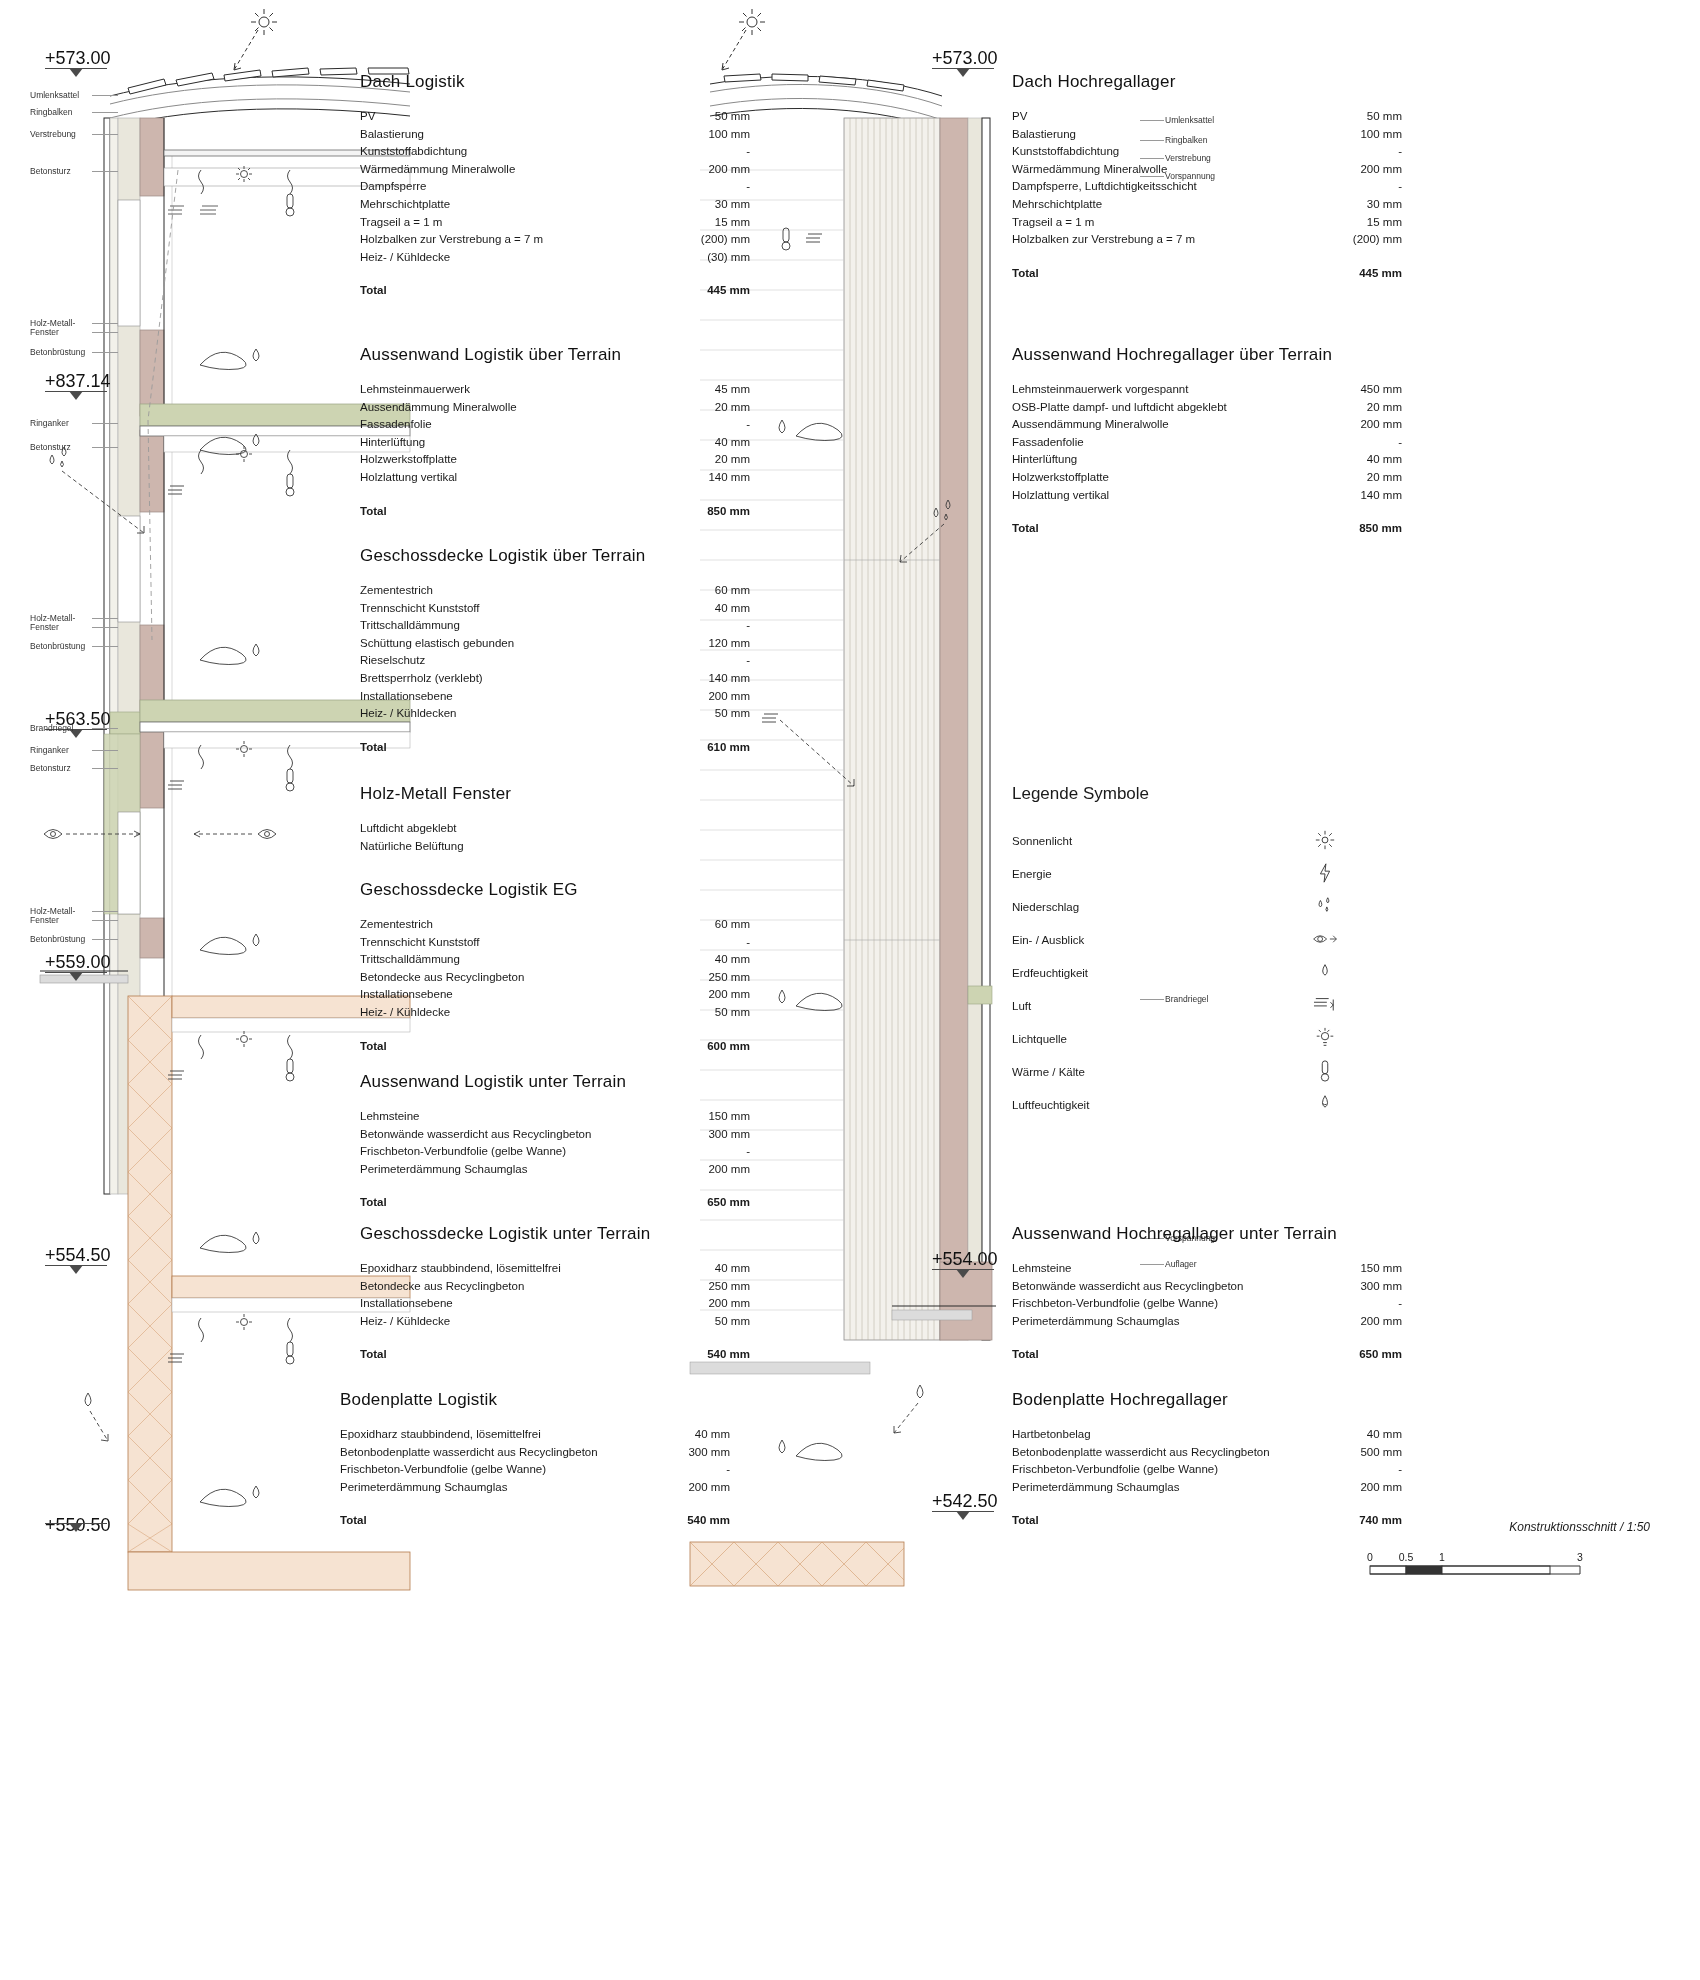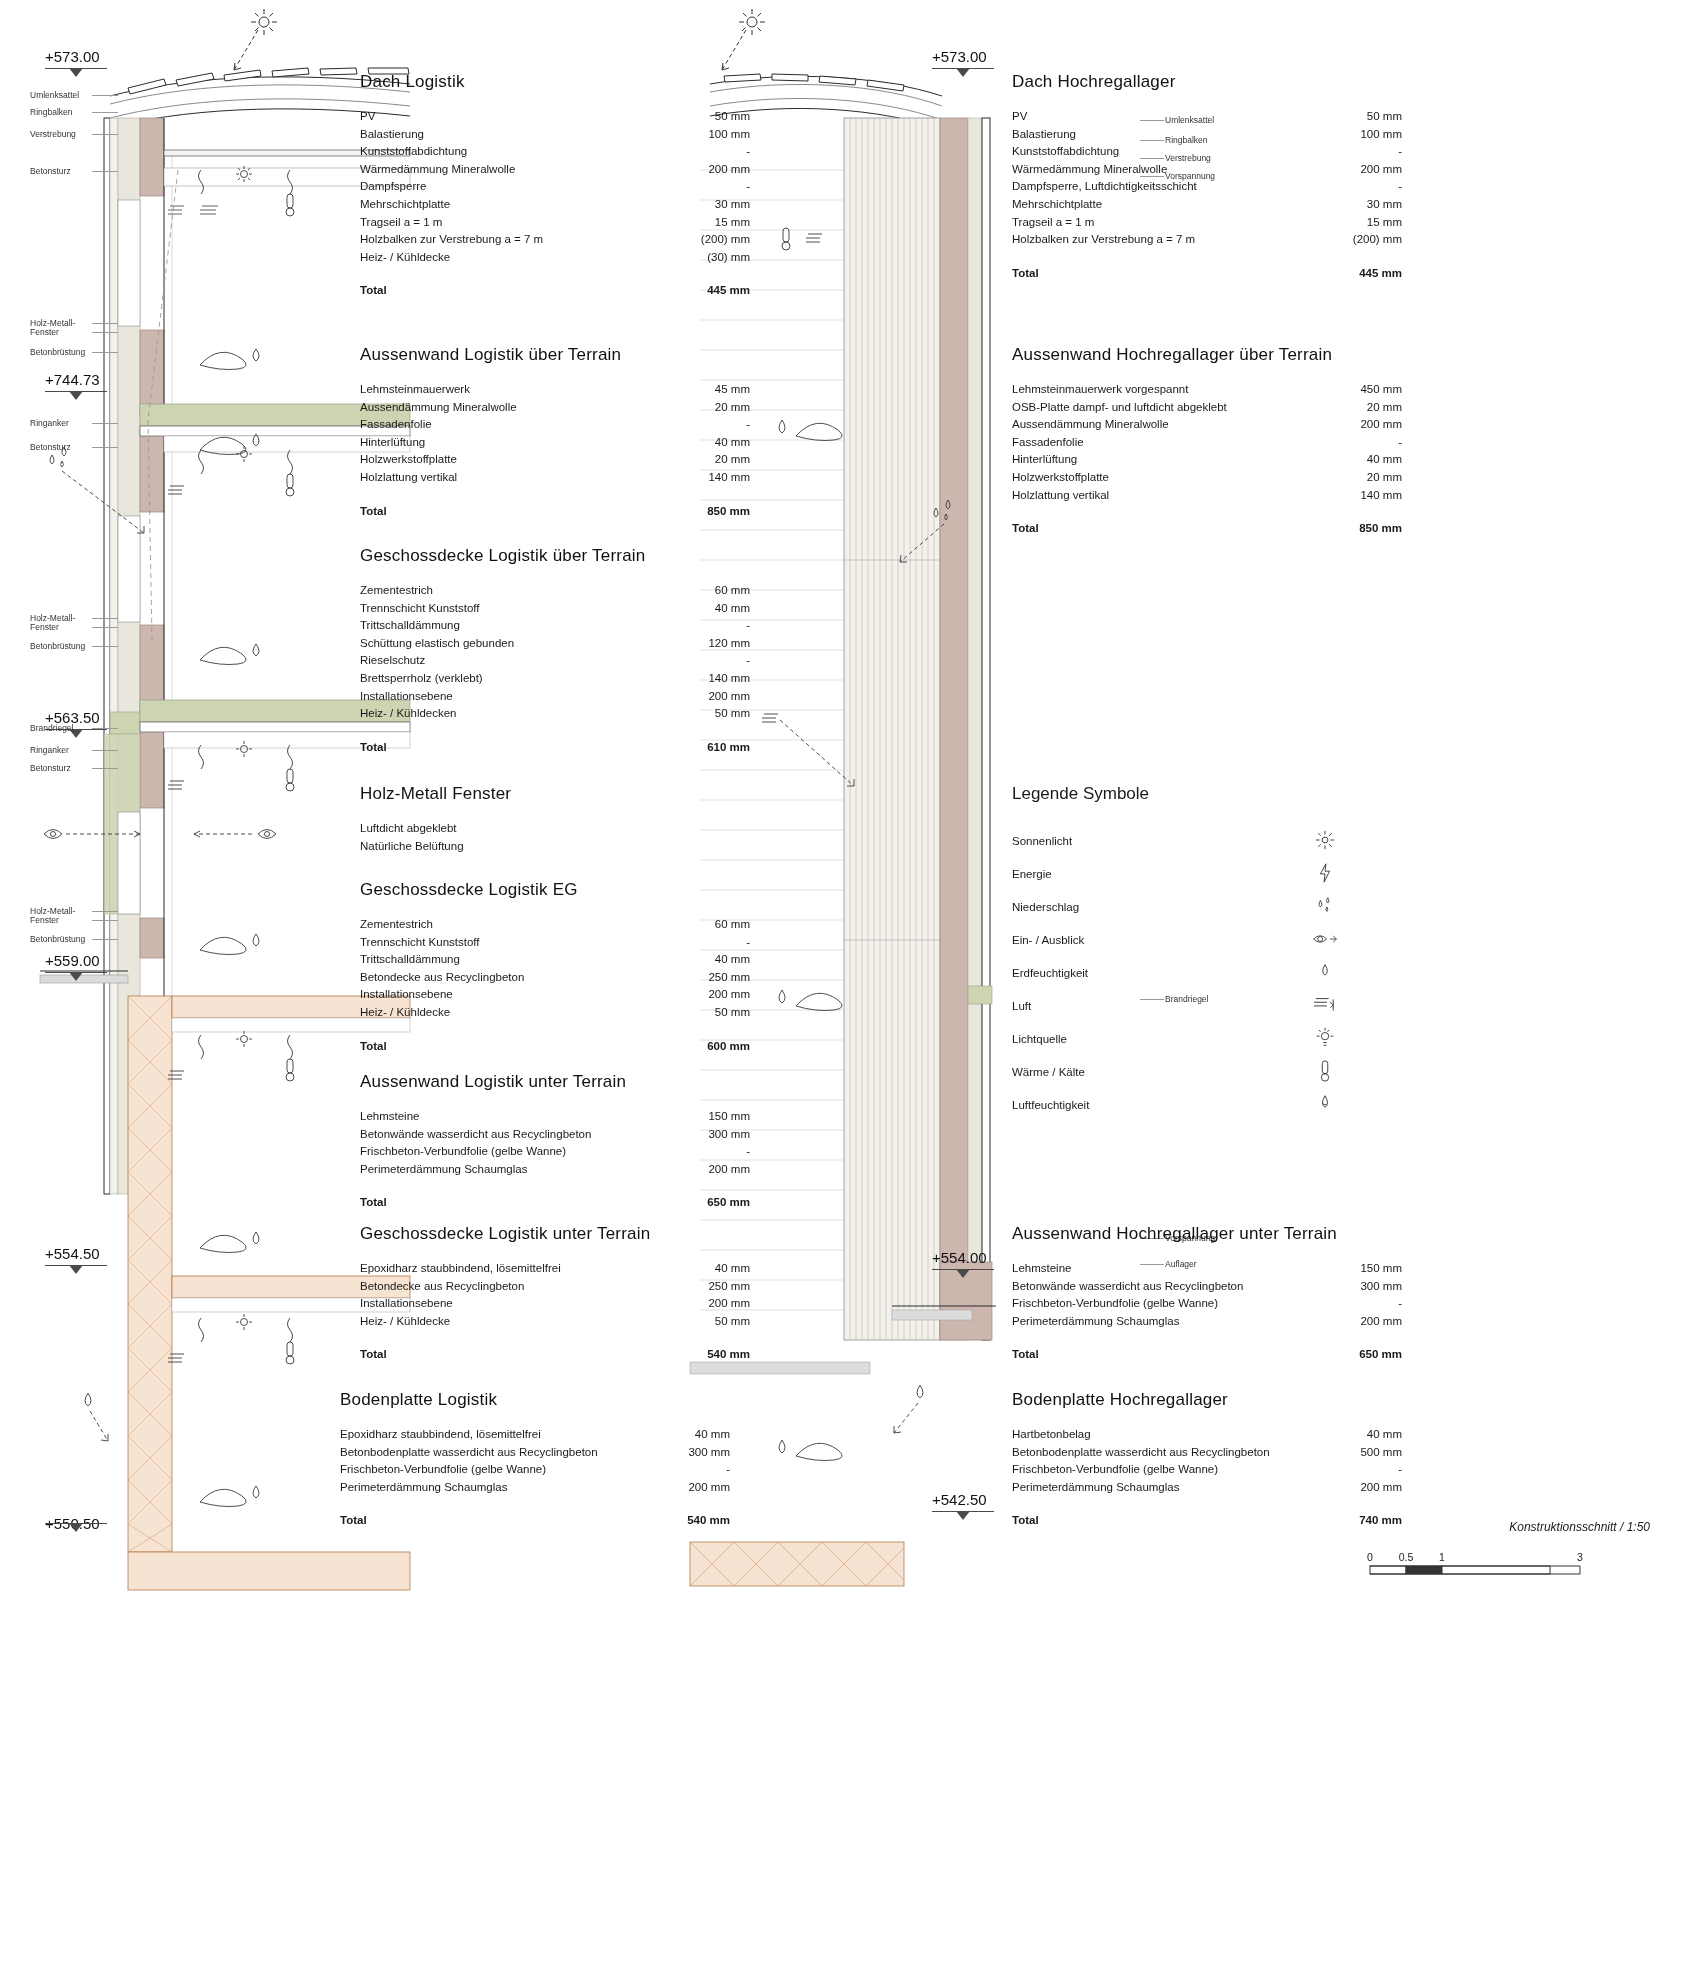--- a/index.html
+++ b/index.html
@@ -8,21 +8,21 @@
 
   
   .spec{position:absolute;width:390px;}
   .spec h3{font-size:17px;font-weight:400;margin:0 0 16px 0;letter-spacing:.2px;color:#111;}
   .spec .row{display:flex;justify-content:space-between;font-size:11.5px;line-height:17.6px;color:#1a1a1a;}
   .spec .row .v{text-align:right;white-space:nowrap;}
   .spec .total{display:flex;justify-content:space-between;font-size:11.5px;line-height:17.6px;margin-top:16px;font-weight:bold;}
   .spec .plain{font-size:11.5px;line-height:17.6px;}
 
   
-  .elev{position:absolute;font-size:15px;color:#111;white-space:nowrap;}
+  .elev{position:absolute;font-size:18px;color:#111;white-space:nowrap;}
   .elevtri{position:absolute;width:0;height:0;border-left:7px solid transparent;border-right:7px solid transparent;border-top:9px solid #4a4a4a;}
   .elevline{position:absolute;height:1px;background:#4a4a4a;}
 
   
   .lead{position:absolute;font-size:8.5px;color:#333;white-space:nowrap;}
   .leadline{position:absolute;height:1px;background:#9a9a9a;}
 
   
   .legend{position:absolute;width:330px;}
   .legend h3{font-size:17px;font-weight:400;margin:0 0 20px 0;}
@@ -362,21 +362,21 @@
     </g>
   </svg>
 
   <div id="elev-layer">
       <div style="position: absolute; left: 45px; top: 48px;">
         <div class="elev" style="position: relative; left: 0px; top: 0px;">+573.00</div>
         <div class="elevline" style="left: 0px; top: 20px; width: 62px;"></div>
         <div class="elevtri" style="left: 24px; top: 20px;"></div>
       </div>
       <div style="position: absolute; left: 45px; top: 371px;">
-        <div class="elev" style="position: relative; left: 0px; top: 0px;">+744.73</div>
+        <div class="elev" style="position: relative; left: 0px; top: 0px;">+837.14</div>
         <div class="elevline" style="left: 0px; top: 20px; width: 62px;"></div>
         <div class="elevtri" style="left: 24px; top: 20px;"></div>
       </div>
       <div style="position: absolute; left: 45px; top: 674px; margin-top: 35px;">
         <div class="elev" style="position: relative; left: 0px; top: 0px;">+563.50</div>
         <div class="elevline" style="left: 0px; top: 20px; width: 62px;"></div>
         <div class="elevtri" style="left: 24px; top: 20px;"></div>
       </div>
       <div style="position: absolute; left: 45px; top: 952px;">
         <div class="elev" style="position: relative; left: 0px; top: 0px;">+559.00</div>

